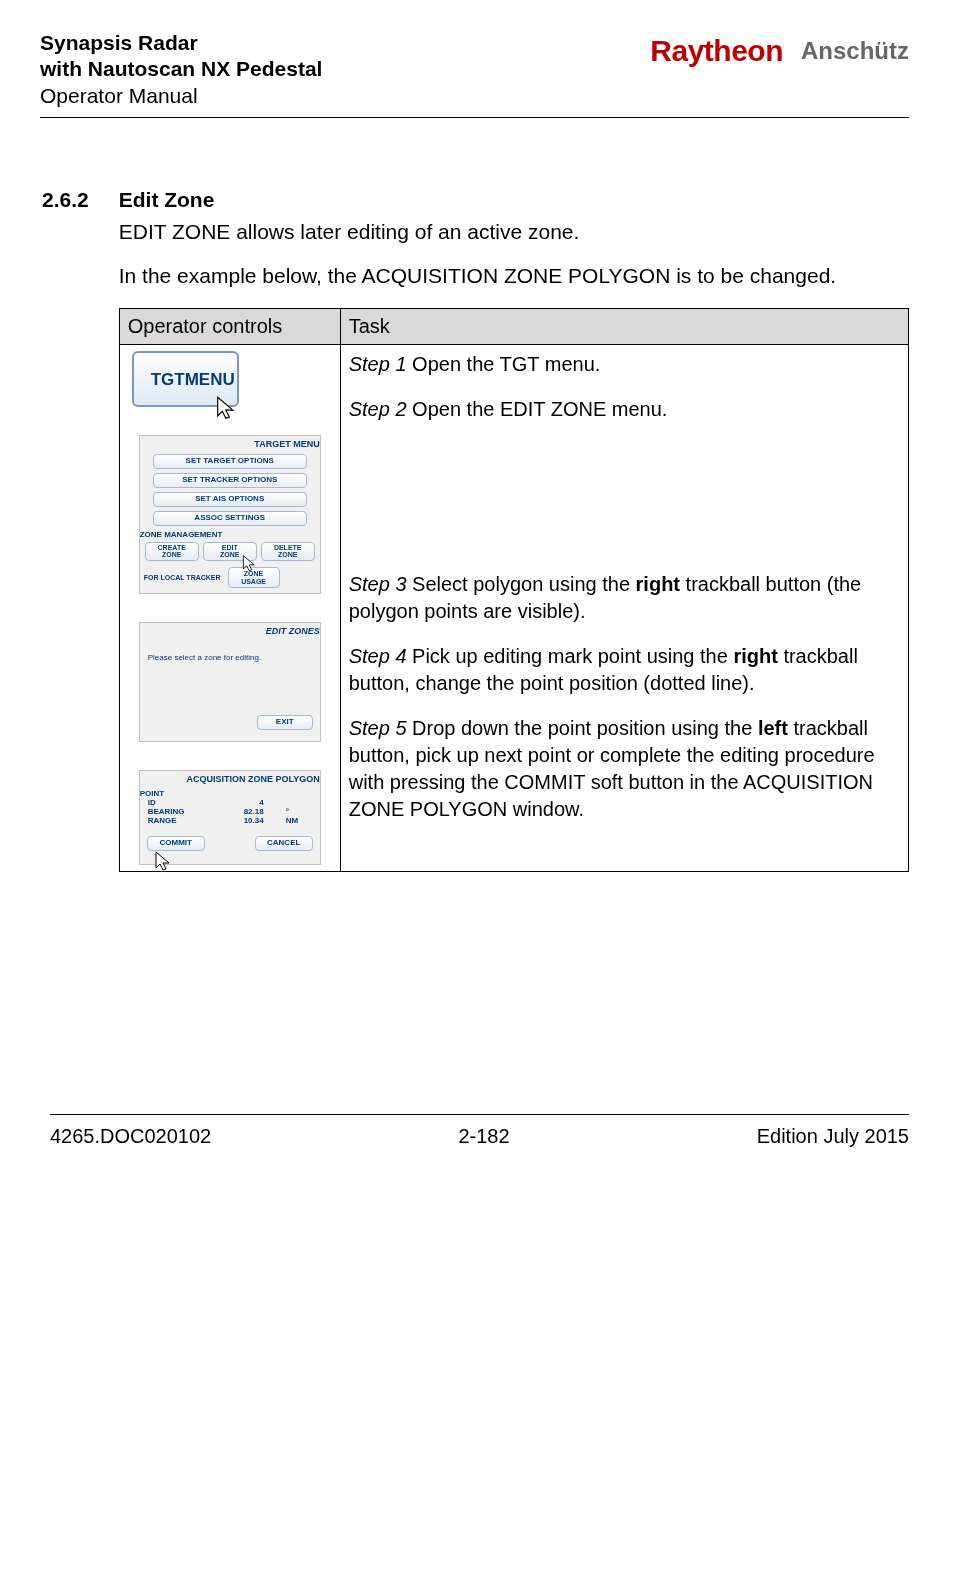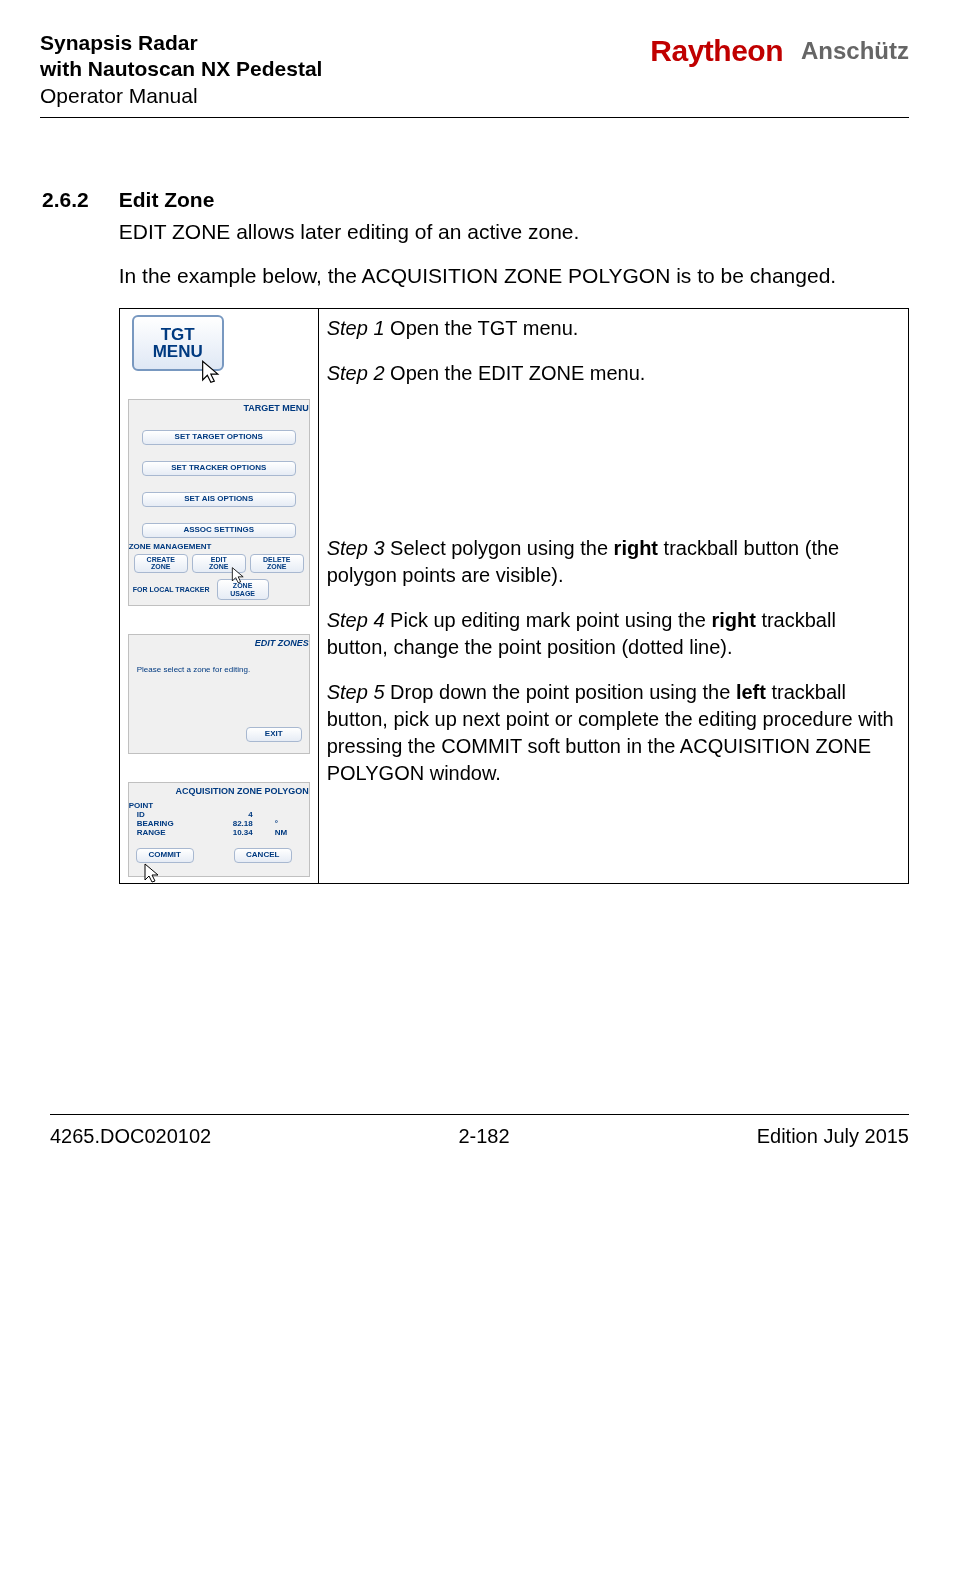--- a/index.html
+++ b/index.html
@@ -78,24 +78,25 @@
 
   
   .op-cell { padding: 10px 6px 20px 6px; }
   .panel-group { display: flex; flex-direction: column; gap: 28px; align-items: center; }
 
   .tgt-menu-btn {
     width: 88px; height: 52px;
     border: 2px solid #7898c0;
     border-radius: 6px;
     background: linear-gradient(#fff,#dfe8f5);
-    display: flex; flex-direction: column; align-items: center; justify-content: center;
+    display: flex; flex-direction: row; align-items: center; justify-content: center;
     font-weight: bold; color: #003a80; font-size: 17px; line-height: 1.05;
     position: relative;
     margin-left: -10px;
+    padding-left: 15px;
   }
   .cursor-icon {
     width: 28px; height: 28px;
     position: absolute;
   }
   .cursor-icon svg { width: 100%; height: 100%; }
 
   .target-menu-panel, .edit-zones-panel, .acq-zone-panel {
     width: 180px;
     background: #f0f0f0;
@@ -107,21 +108,20 @@
   .panel-title {
     text-align: right;
     font-weight: bold;
     padding: 3px 0;
     font-size: 9px;
     color: #003a80;
   }
   .panel-row {
     display: flex; justify-content: center;
     padding: 1px 12px;
-    margin-top: 12px;
   }
   .mini-btn {
     border: 1px solid #a8b8d0;
     border-radius: 4px;
     background: linear-gradient(#ffffff,#e6ecf5);
     color: #003a80;
     font-weight: bold;
     font-size: 8px;
     text-align: center;
     padding: 2px 0;
@@ -141,21 +141,21 @@
   .edit-zones-panel .msg {
     font-size: 8px; color: #003a80; padding: 14px 8px 50px 8px;
   }
   .exit-row { display:flex; justify-content:flex-end; padding: 2px 6px 4px 6px; }
   .exit-row .mini-btn { flex: 0 0 54px; }
 
   .acq-zone-panel { padding-bottom: 8px; }
   .acq-zone-panel .data-line { display:flex; gap:22px; font-size: 8px; padding: 0 8px; font-weight: bold; color:#003a80;}
   .acq-zone-panel .data-line .lbl { width: 54px; }
   .acq-zone-panel .data-line .val { width: 40px; text-align:right; }
-  .commit-row { display:flex; justify-content:flex-start; padding: 10px 6px 4px 6px; gap: 38px; }
+  .commit-row { display:flex; justify-content:space-between; padding: 10px 6px 4px 6px; gap: 38px; }
   .commit-row .mini-btn { flex:0 0 56px; }
 
   .footer {
     position: absolute;
     bottom: 52px;
     left: 50px; right: 50px;
     border-top: 1px solid #000;
     padding-top: 10px;
     display: flex;
     justify-content: space-between;
@@ -181,20 +181,24 @@
 
   <div class="section-block">
     <div class="sec-num">2.6.2</div>
     <div class="sec-body">
       <div class="sec-title">Edit Zone</div>
       <p class="sec-para">EDIT ZONE allows later editing of an active zone.</p>
       <p class="sec-para">In the example below, the ACQUISITION ZONE POLYGON is to be changed.</p>
 
       <table class="main-table">
         <tbody>
+            <tr>
+          <th class="col-op">Operator controls</th>
+          <th>Task</th>
+        </tr>
         <tr>
           <td class="op-cell">
             <div class="panel-group">
 
               <div style="position:relative; align-self:flex-start; margin-left:14px;">
                 <div class="tgt-menu-btn">
                   <span>TGT</span>
                   <span>MENU</span>
                 </div>
                 <div class="cursor-icon" style="right:-2px; bottom:-16px;">

